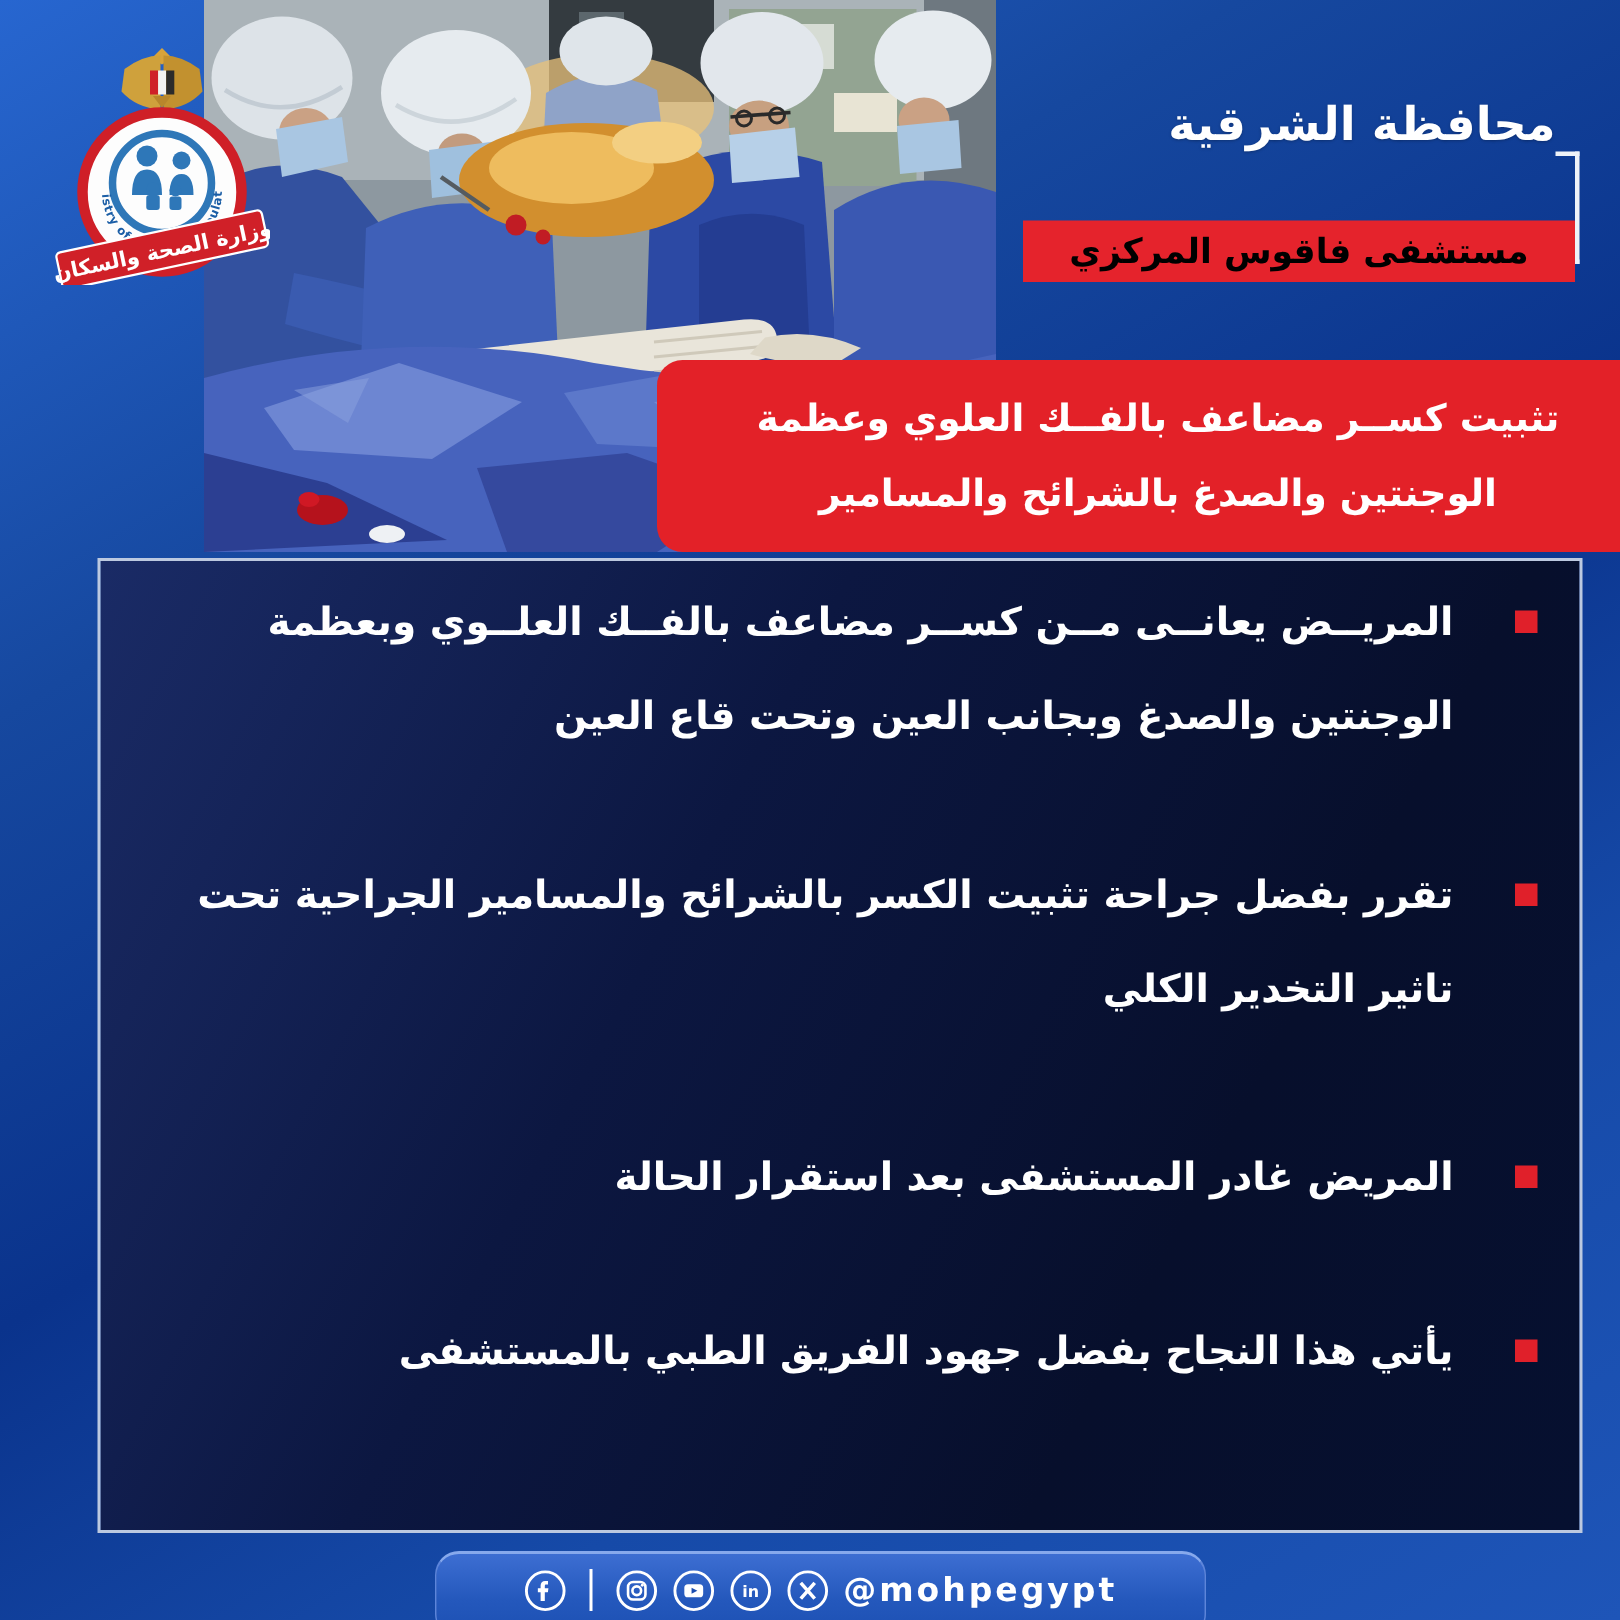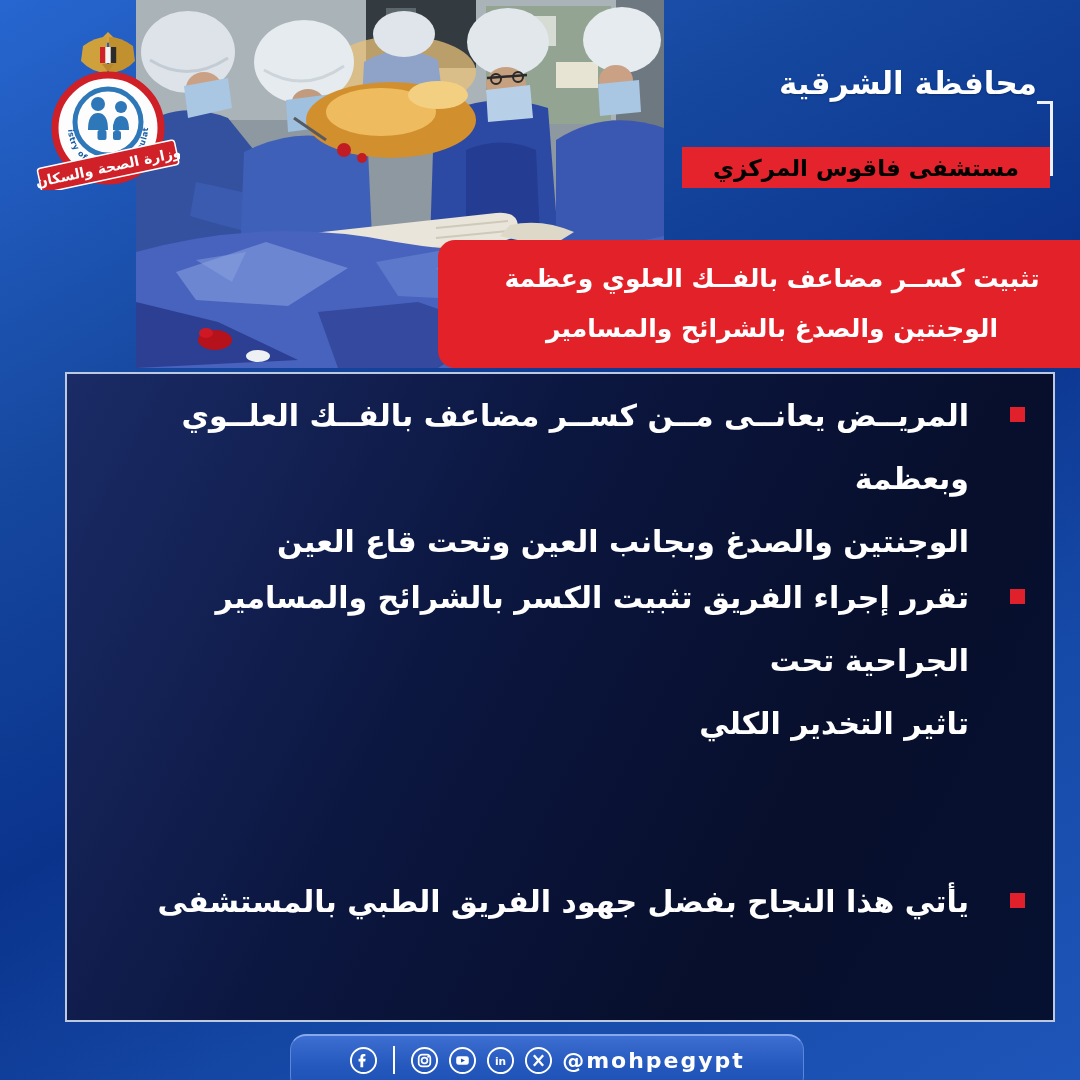--- a/index.html
+++ b/index.html
@@ -39,21 +39,21 @@
   .panel{
     position:absolute;left:65px;top:372px;width:990px;height:650px;box-sizing:border-box;
     border:2px solid #bcc9e0;
     background:linear-gradient(118deg,#1a2b66 0%,#0c1741 38%,#070f2c 72%,#061030 100%);
   }
   .bullet-item{position:absolute;left:38px;right:28px;direction:rtl;}
   .bullet-item .bullet-marker{
     position:absolute;right:0;top:23px;width:15px;height:15px;background:#e0202a;
   }
   .bullet-item .bullet-text{
-    padding-right:56px;color:#ffffff;font-weight:bold;font-size:30px;line-height:63px;
+    padding-right:56px;color:#ffffff;font-weight:bold;font-size:26px;line-height:63px;
     text-align:right;white-space:pre-line;
   }
   .b1{top:10px;} .b2{top:192px;} .b3{top:380px;} .b4{top:496px;}
   
   .social-bar{
     position:absolute;left:290px;top:1034px;width:514px;height:58px;border-radius:16px;
     background:linear-gradient(180deg,#3d6ed2 0%,#2458bc 55%,#1b4fb2 100%);
     border-top:2px solid #87a9ec;border-left:1px solid #5d85da;border-right:1px solid #5d85da;
     display:flex;align-items:center;justify-content:center;gap:9px;direction:ltr;box-sizing:border-box;
     padding-bottom:8px;
@@ -190,22 +190,26 @@
   </div>
 
   <div class="panel">
     <div class="bullet-item b1">
       <span class="bullet-marker"></span>
       <div class="bullet-text">المريــض يعانــى مــن  كســر مضاعف بالفــك العلــوي وبعظمة
 الوجنتين والصدغ وبجانب العين وتحت قاع العين</div>
     </div>
     <div class="bullet-item b2">
       <span class="bullet-marker"></span>
-      <div class="bullet-text">تقرر إجراء الفريق تثبيت الكسر بالشرائح والمسامير الجراحية تحت
+      <div class="bullet-text">تقرر بفضل جراحة تثبيت الكسر بالشرائح والمسامير الجراحية تحت
 تاثير التخدير الكلي</div>
+    </div>
+    <div class="bullet-item b3">
+      <span class="bullet-marker"></span>
+      <div class="bullet-text">المريض غادر المستشفى بعد استقرار الحالة</div>
     </div>
     <div class="bullet-item b4">
       <span class="bullet-marker"></span>
       <div class="bullet-text">يأتي هذا النجاح بفضل جهود الفريق الطبي بالمستشفى</div>
     </div>
   </div>
 
   <div class="social-bar">
     <svg class="soc-icon" viewBox="0 0 30 30">
       <circle cx="15" cy="15" r="13" fill="none" stroke="#ffffff" stroke-width="2"></circle>

